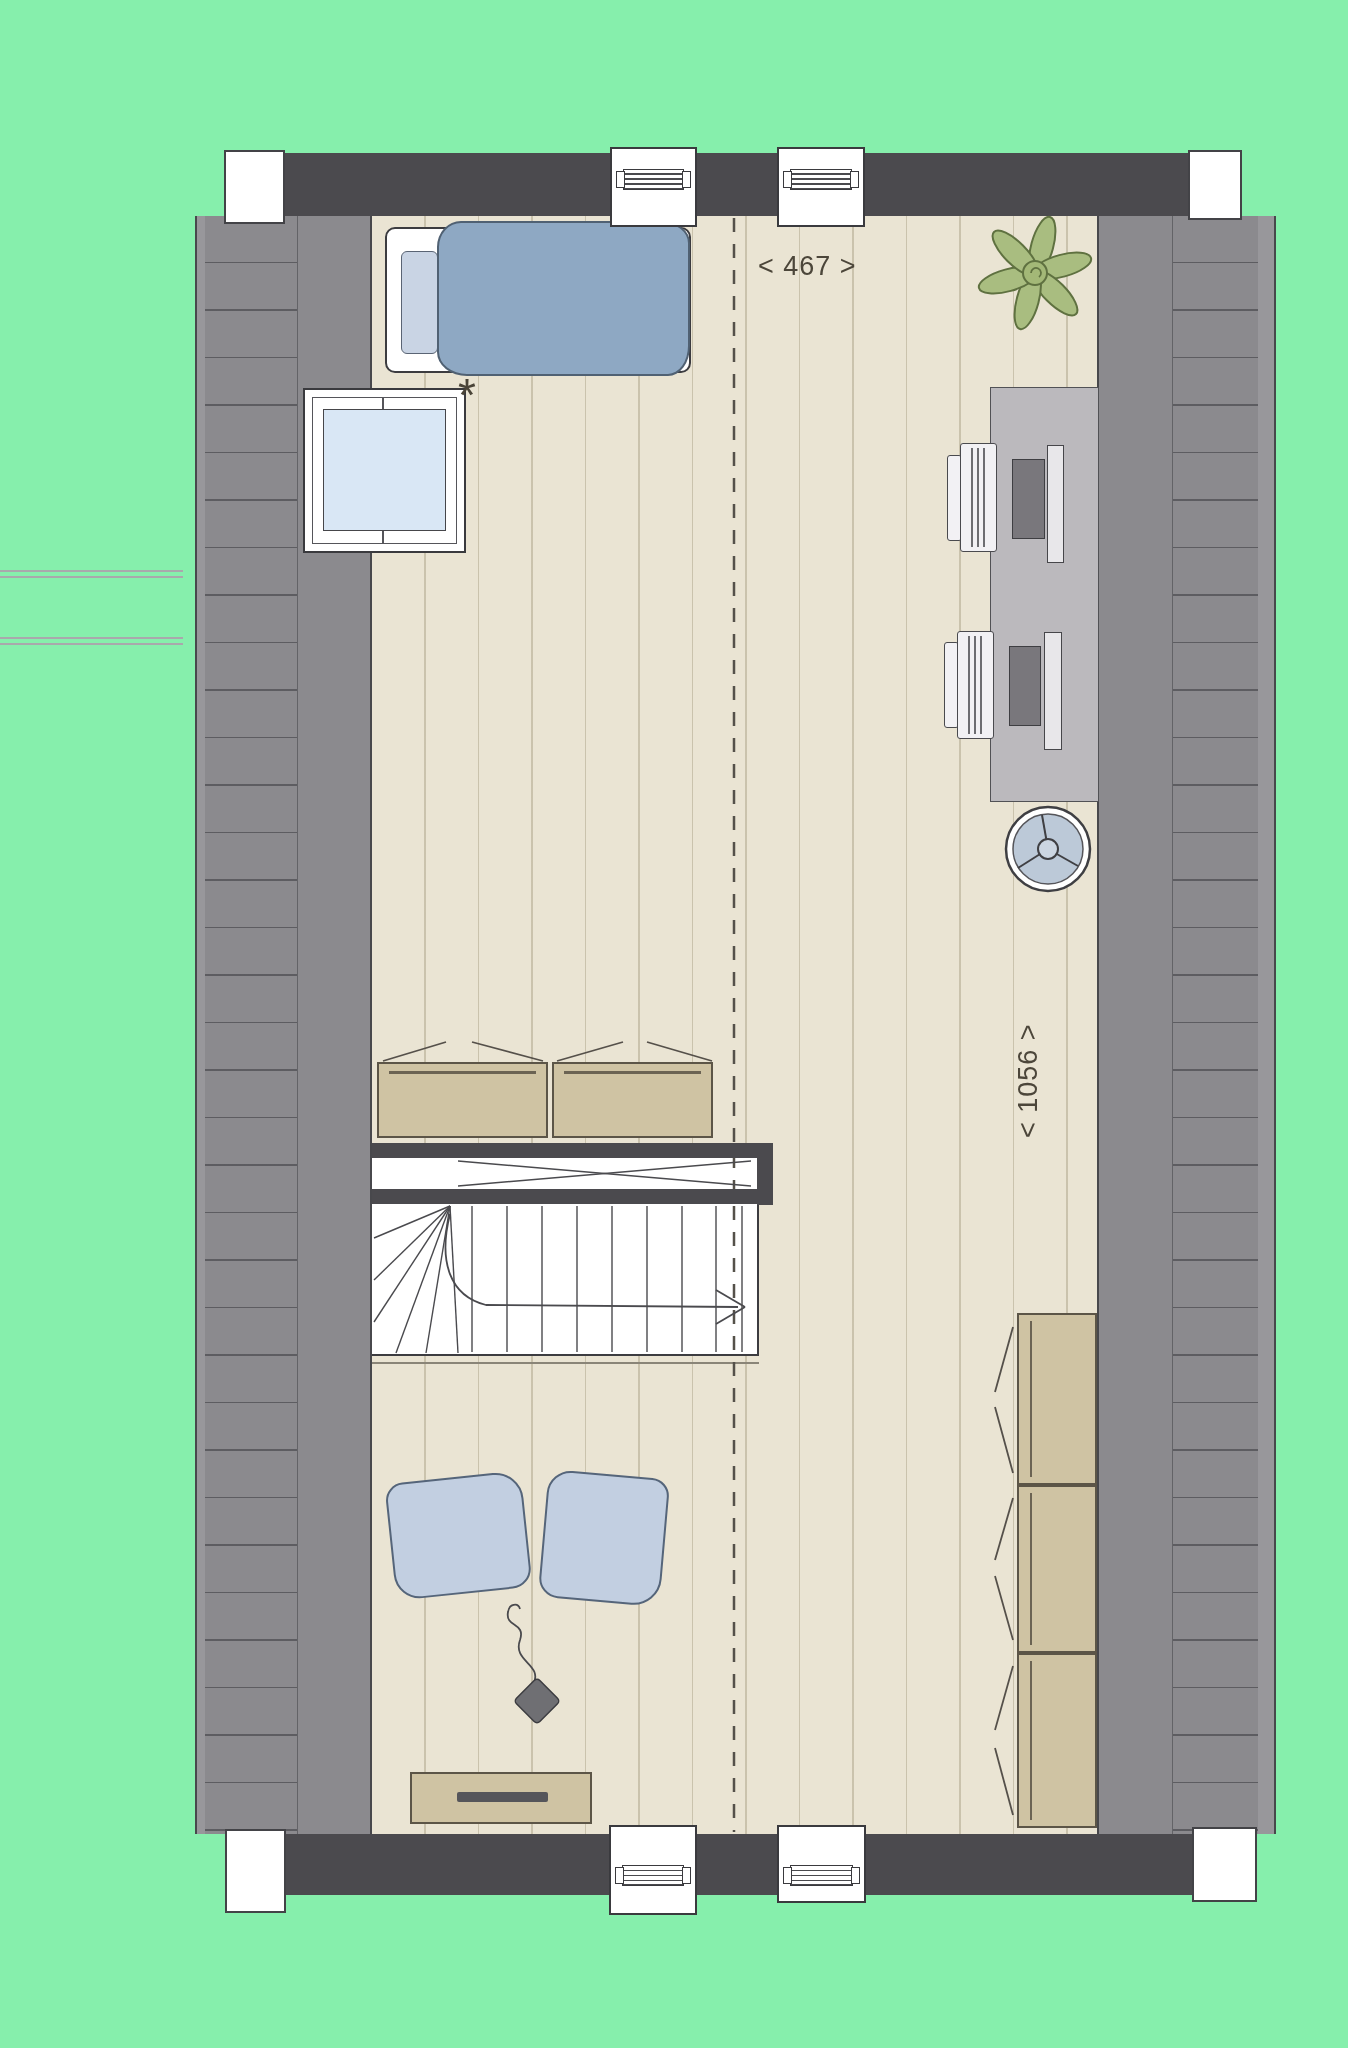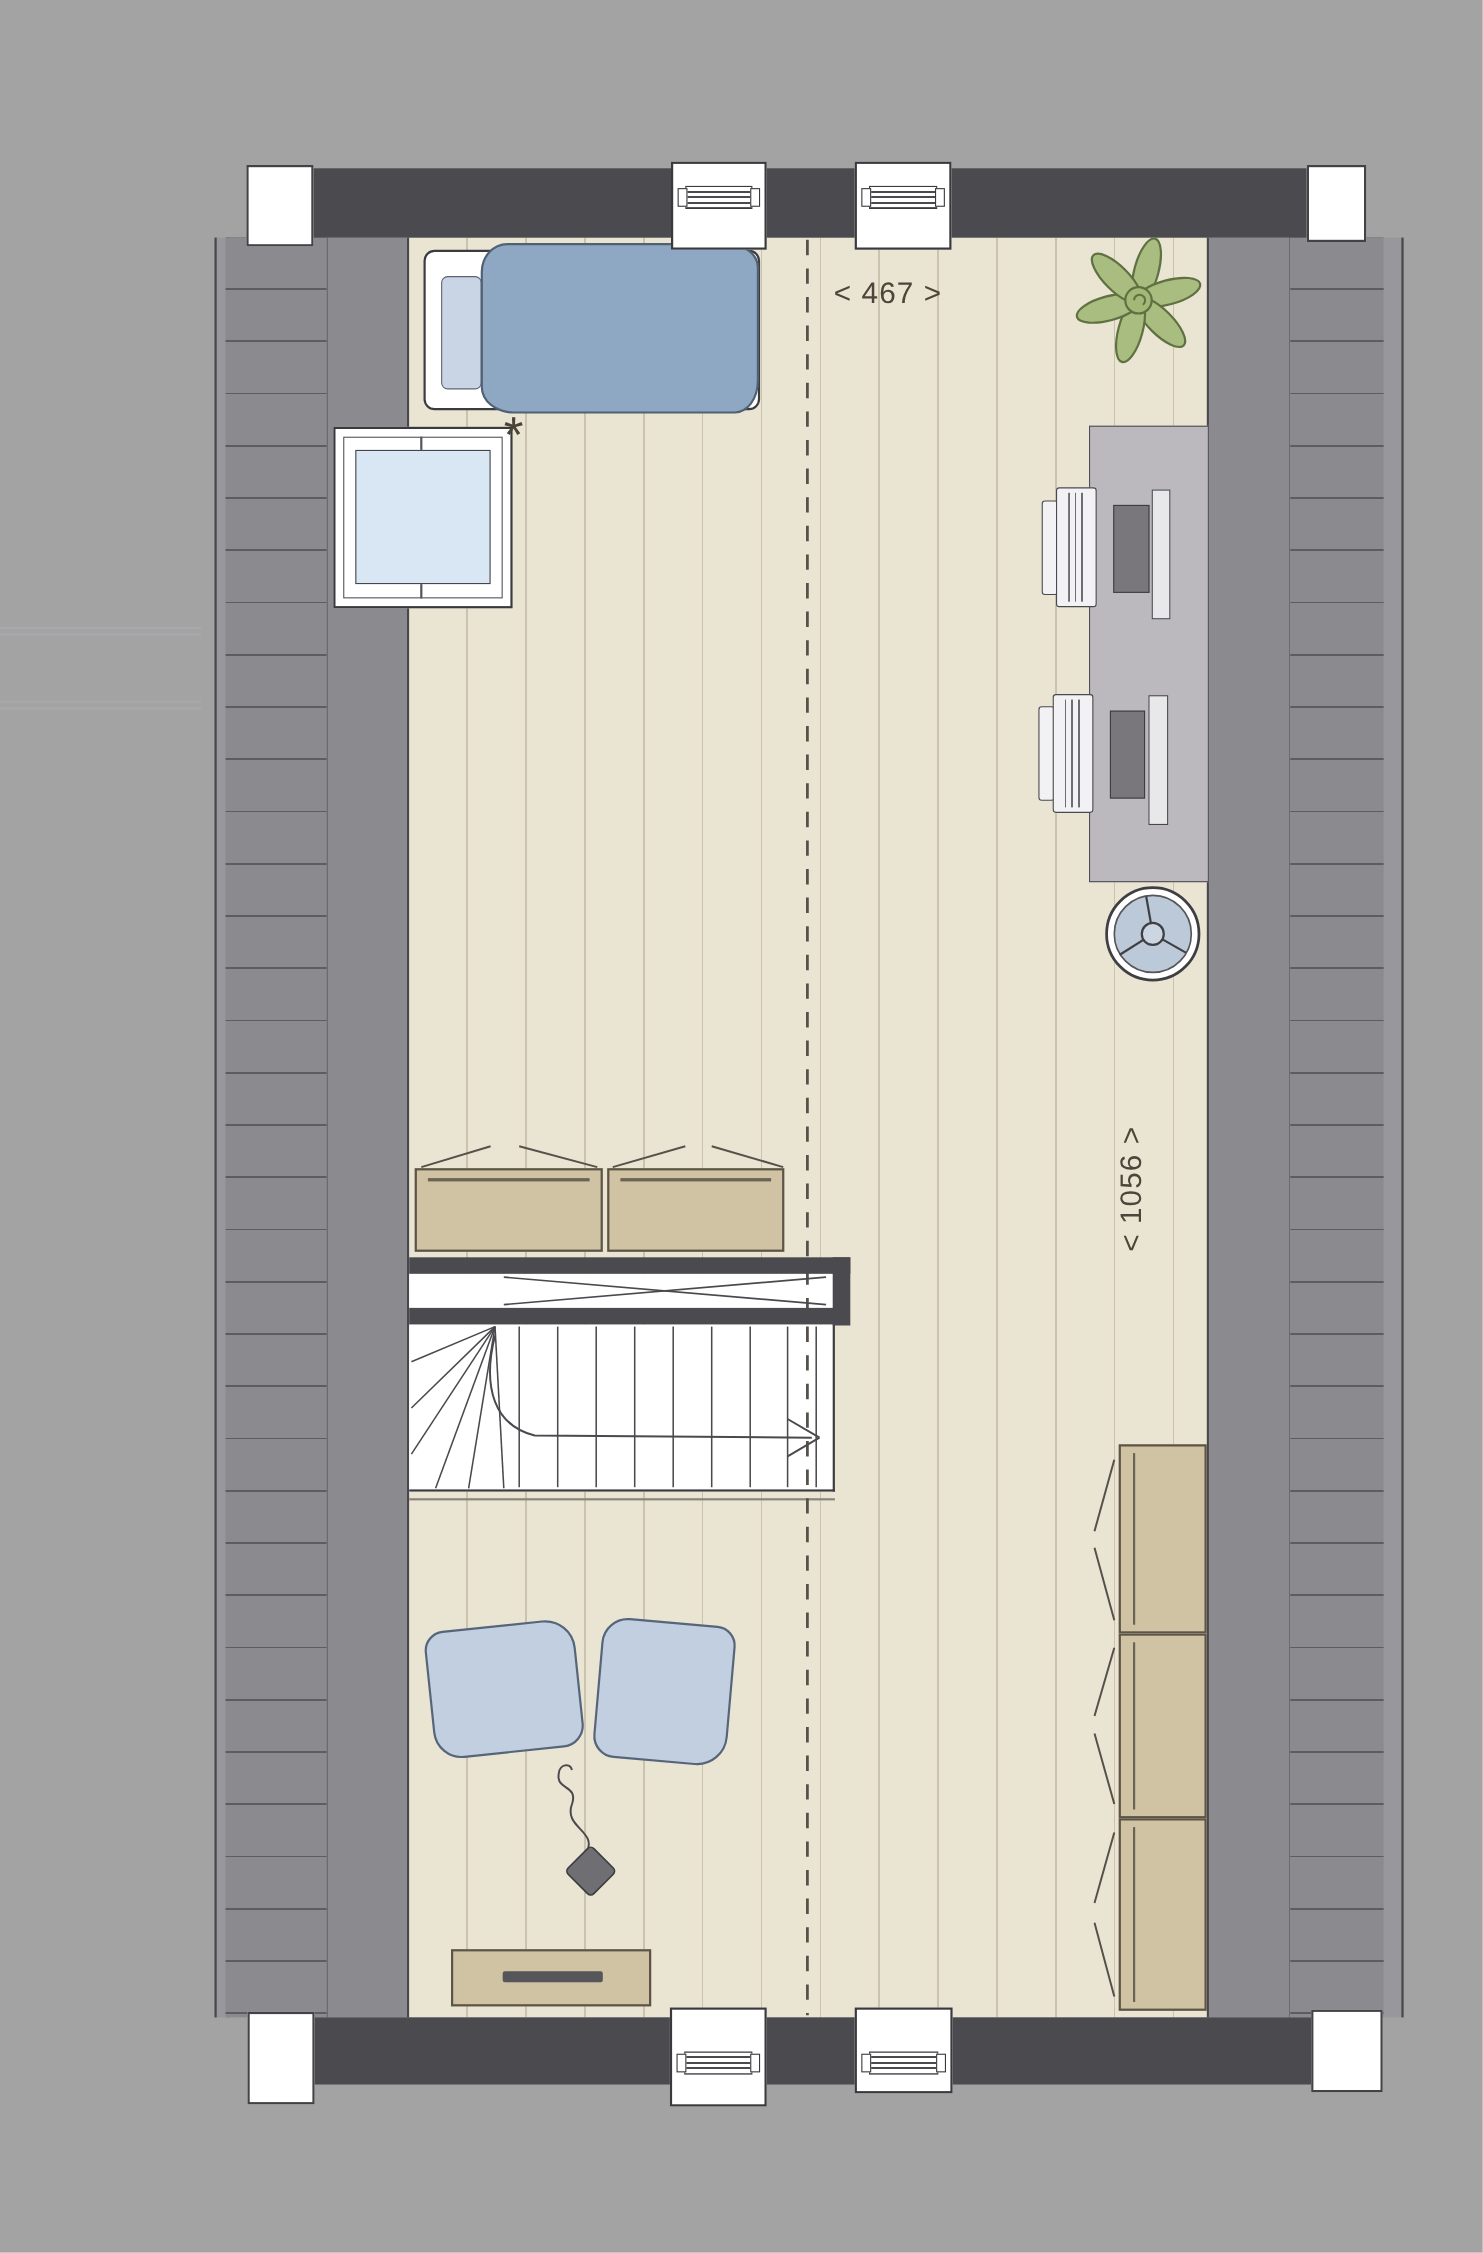--- a/index.html
+++ b/index.html
@@ -1,16 +1,16 @@
 <!DOCTYPE html>
 <html><head>
 <meta charset="utf-8">
 <style>
   html,body{margin:0;padding:0;background:#ffffff;}
-  .plan{position:relative;width:1348px;height:2048px;background:#a3a3a3;overflow:hidden;
+  .plan{position:relative;width:1348px;height:2048px;background:#86efac;overflow:hidden;
         font-family:"Liberation Sans", sans-serif;color:#4c463a;}
   .abs{position:absolute;}
   
   .z1{z-index:1}.z2{z-index:2}.z3{z-index:3}.z4{z-index:4}.z5{z-index:5}.z6{z-index:6}
 
   
   .neighbor-line{position:absolute;left:0;width:183px;background:#a9a8ac;}
   .roof-edge{position:absolute;background:#98979b;}
   .roof-panels{position:absolute;background:#8b8a8e;
      background-image:repeating-linear-gradient(180deg,transparent 0 46px,rgba(55,55,60,.55) 46px 47.5px);}

